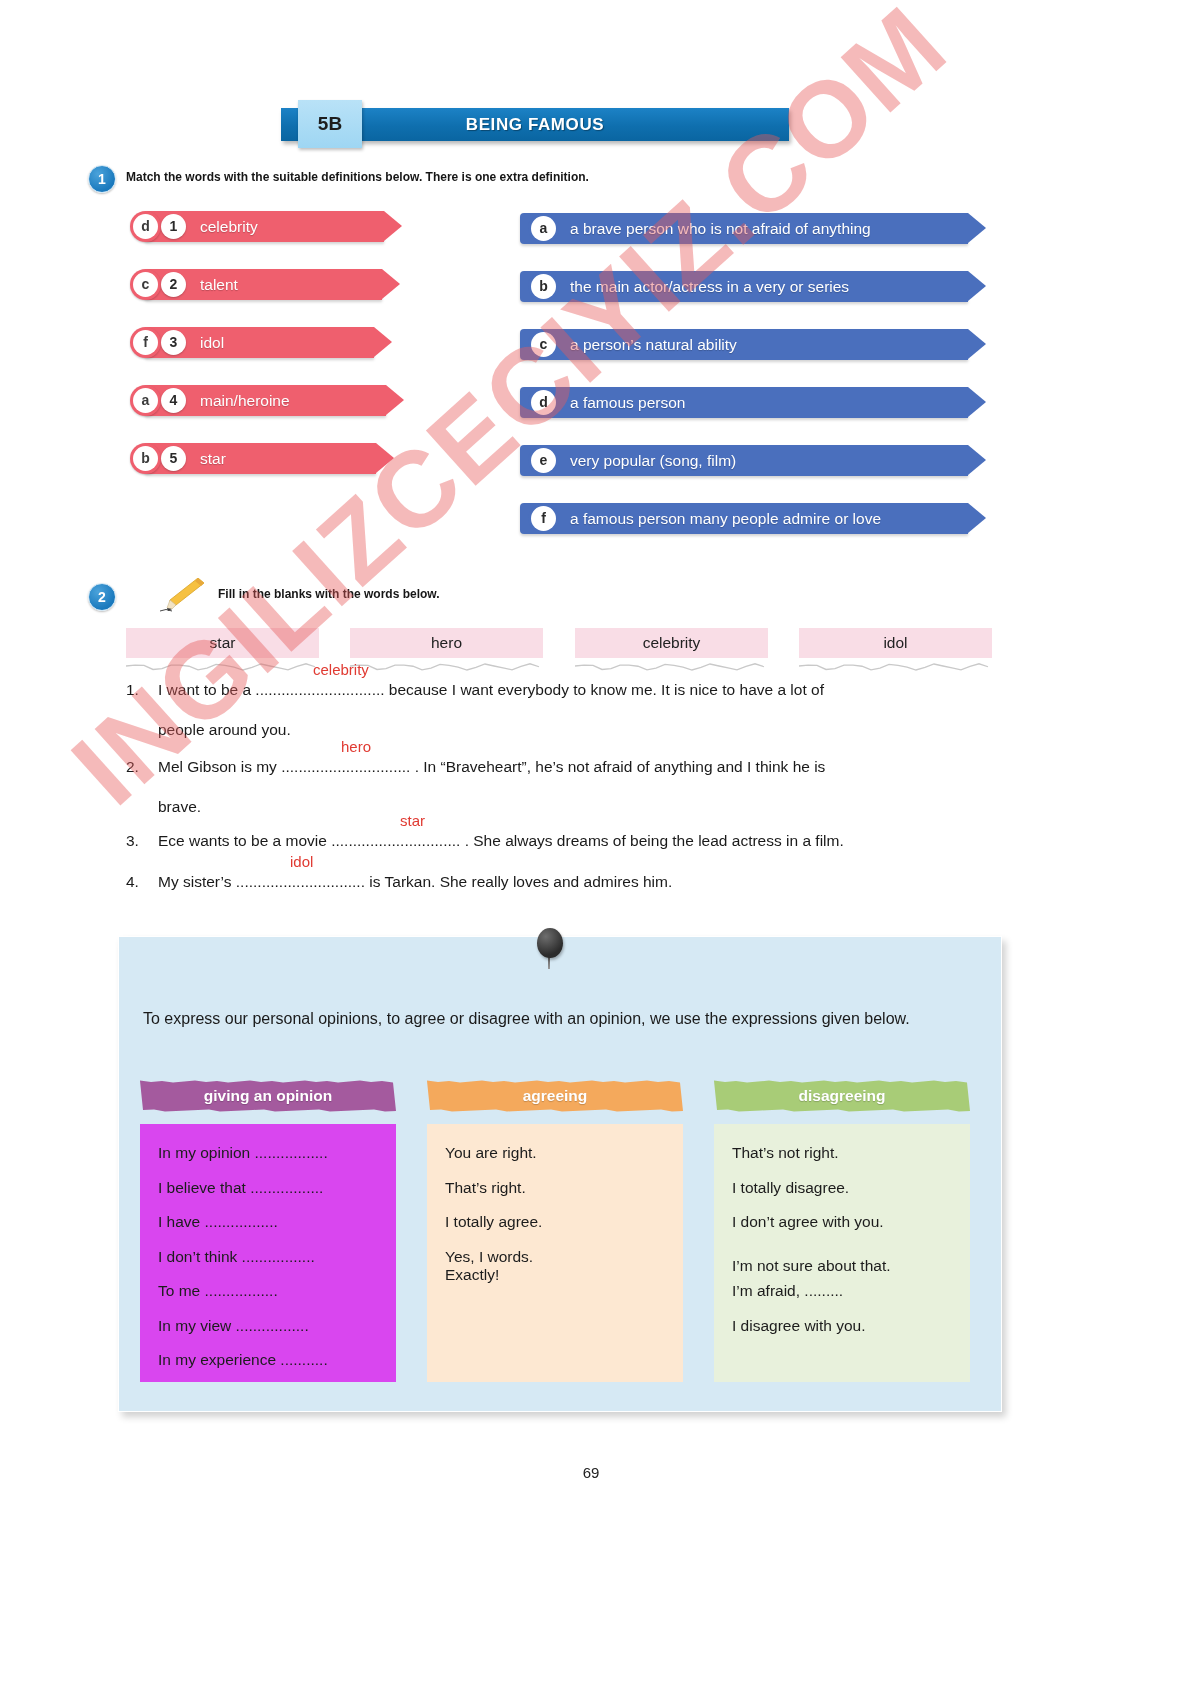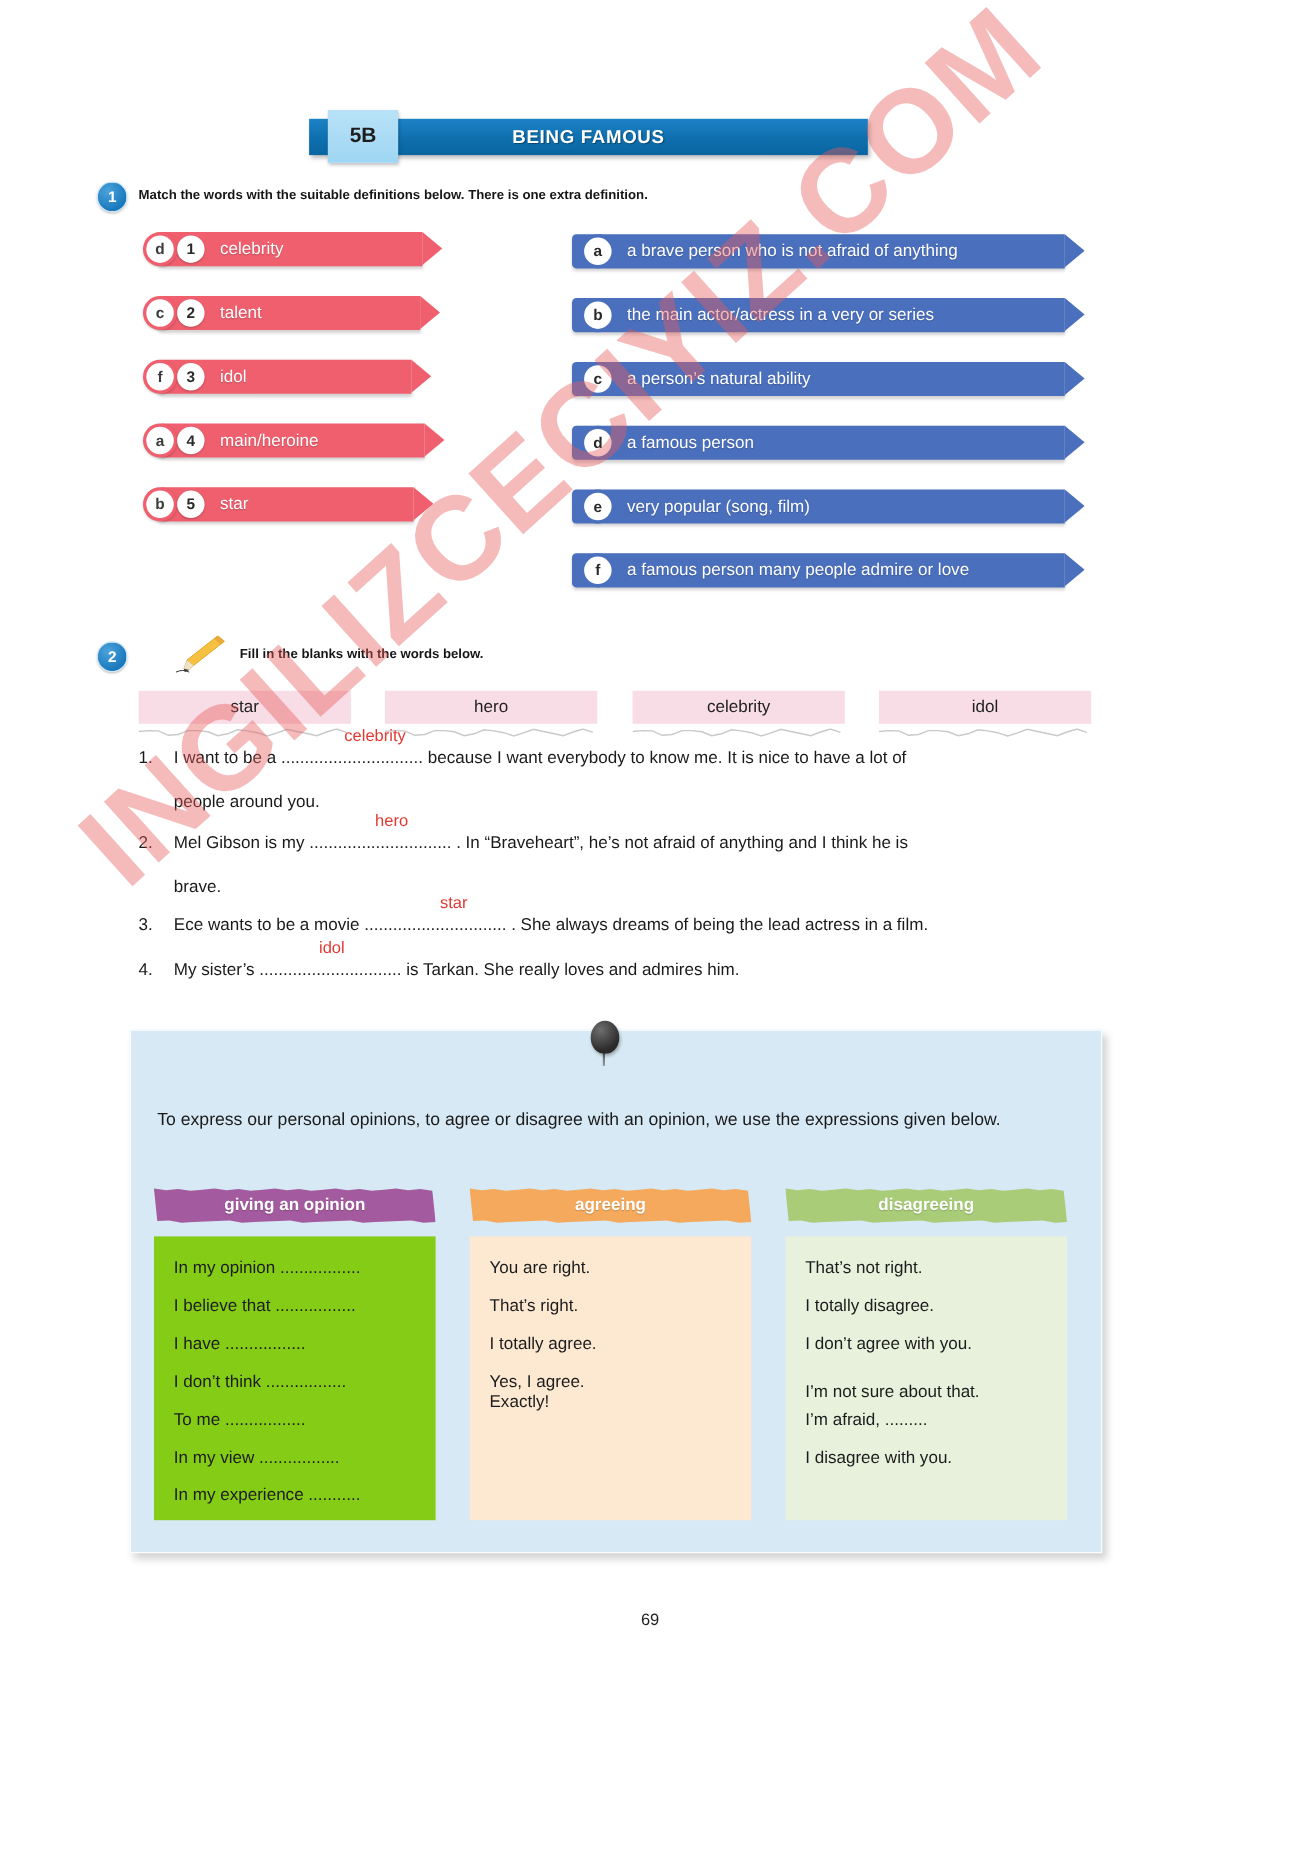--- a/index.html
+++ b/index.html
@@ -358,37 +358,37 @@
     </div>
 
   <div class="infobox"></div>
   <div class="pin-needle"></div>
   <div class="pin-head"></div>
   <div class="bet-intro">To express our personal opinions, to agree or disagree with an opinion, we use the expressions given below.</div>
   <div id="info-cols">
       <div class="colhead" style="left: 140px; top: 1079px; width: 256px;"><svg width="256" height="34" viewBox="0 0 256 34" preserveAspectRatio="none" style="position:absolute;left:0;top:0;">
           <path d="M0,2 L0,1.5 L11,3 L22,2 L33,3.5 L44,2.5 L55,1.5 L66,3 L77,2 L88,3.5 L99,2.5 L110,1.5 L121,3 L132,2 L143,3.5 L154,2.5 L165,1.5 L176,3 L187,2 L198,3.5 L209,2.5 L220,1.5 L231,3 L242,2 L253,3.5 L256,32 L256,32 L245,32.5 L234,30.5 L223,31 L212,31.5 L201,32 L190,32.5 L179,30.5 L168,31 L157,31.5 L146,32 L135,32.5 L124,30.5 L113,31 L102,31.5 L91,32 L80,32.5 L69,30.5 L58,31 L47,31.5 L36,32 L25,32.5 L14,30.5 L3,31 Z" fill="#a45a9e"></path>
         </svg><span style="position:relative;">giving an opinion</span></div>
-      <div class="colbody" style="left: 140px; top: 1124px; width: 256px; height: 258px; background: #84cc16;">
+      <div class="colbody" style="left: 140px; top: 1124px; width: 256px; height: 258px; background: #d946ef;">
         <div class="item" style="top: 20px;">In my opinion .................</div>
         <div class="item" style="top: 54.5px;">I believe that .................</div>
         <div class="item" style="top: 89px;">I have .................</div>
         <div class="item" style="top: 123.5px;">I don’t think .................</div>
         <div class="item" style="top: 158px;">To me .................</div>
         <div class="item" style="top: 192.5px;">In my view .................</div>
         <div class="item" style="top: 227px;">In my experience ...........</div>
       </div>
       <div class="colhead" style="left: 427px; top: 1079px; width: 256px;"><svg width="256" height="34" viewBox="0 0 256 34" preserveAspectRatio="none" style="position:absolute;left:0;top:0;">
           <path d="M0,2 L0,1.5 L11,3 L22,2 L33,3.5 L44,2.5 L55,1.5 L66,3 L77,2 L88,3.5 L99,2.5 L110,1.5 L121,3 L132,2 L143,3.5 L154,2.5 L165,1.5 L176,3 L187,2 L198,3.5 L209,2.5 L220,1.5 L231,3 L242,2 L253,3.5 L256,32 L256,32 L245,32.5 L234,30.5 L223,31 L212,31.5 L201,32 L190,32.5 L179,30.5 L168,31 L157,31.5 L146,32 L135,32.5 L124,30.5 L113,31 L102,31.5 L91,32 L80,32.5 L69,30.5 L58,31 L47,31.5 L36,32 L25,32.5 L14,30.5 L3,31 Z" fill="#f4a95c"></path>
         </svg><span style="position:relative;">agreeing</span></div>
       <div class="colbody" style="left: 427px; top: 1124px; width: 256px; height: 258px; background: rgb(253, 232, 210);">
         <div class="item" style="top: 20px;">You are right.</div>
         <div class="item" style="top: 54.5px;">That’s right.</div>
         <div class="item" style="top: 89px;">I totally agree.</div>
-        <div class="item" style="top: 123.5px;">Yes, I agree.</div>
+        <div class="item" style="top: 123.5px;">Yes, I words.</div>
         <div class="item" style="top: 142px; text-align: right;">Exactly!</div>
       </div>
       <div class="colhead" style="left: 714px; top: 1079px; width: 256px;"><svg width="256" height="34" viewBox="0 0 256 34" preserveAspectRatio="none" style="position:absolute;left:0;top:0;">
           <path d="M0,2 L0,1.5 L11,3 L22,2 L33,3.5 L44,2.5 L55,1.5 L66,3 L77,2 L88,3.5 L99,2.5 L110,1.5 L121,3 L132,2 L143,3.5 L154,2.5 L165,1.5 L176,3 L187,2 L198,3.5 L209,2.5 L220,1.5 L231,3 L242,2 L253,3.5 L256,32 L256,32 L245,32.5 L234,30.5 L223,31 L212,31.5 L201,32 L190,32.5 L179,30.5 L168,31 L157,31.5 L146,32 L135,32.5 L124,30.5 L113,31 L102,31.5 L91,32 L80,32.5 L69,30.5 L58,31 L47,31.5 L36,32 L25,32.5 L14,30.5 L3,31 Z" fill="#a8cc77"></path>
         </svg><span style="position:relative;">disagreeing</span></div>
       <div class="colbody" style="left: 714px; top: 1124px; width: 256px; height: 258px; background: rgb(232, 241, 220);">
         <div class="item" style="top: 20px;">That’s not right.</div>
         <div class="item" style="top: 54.5px;">I totally disagree.</div>
         <div class="item" style="top: 89px;">I don’t agree with you.</div>
         <div class="item" style="top: 133px;">I’m not sure about that.</div>

